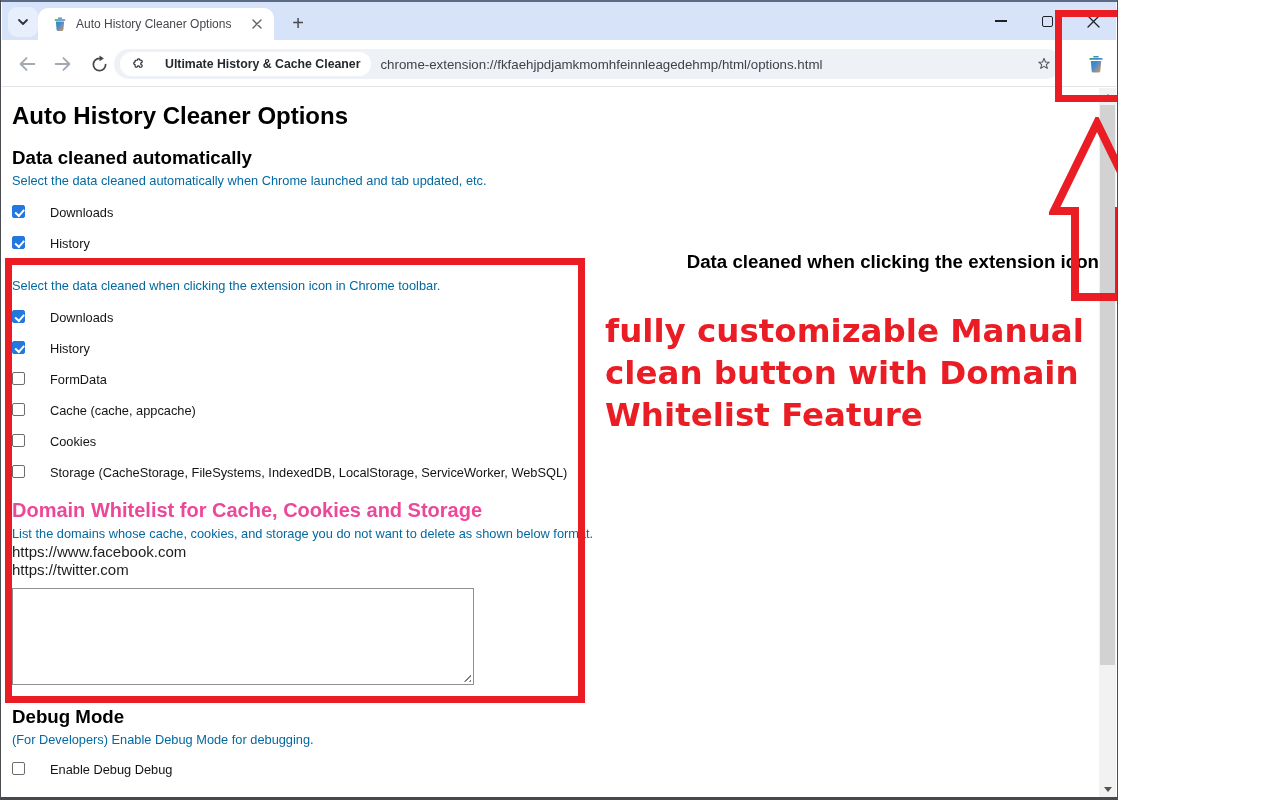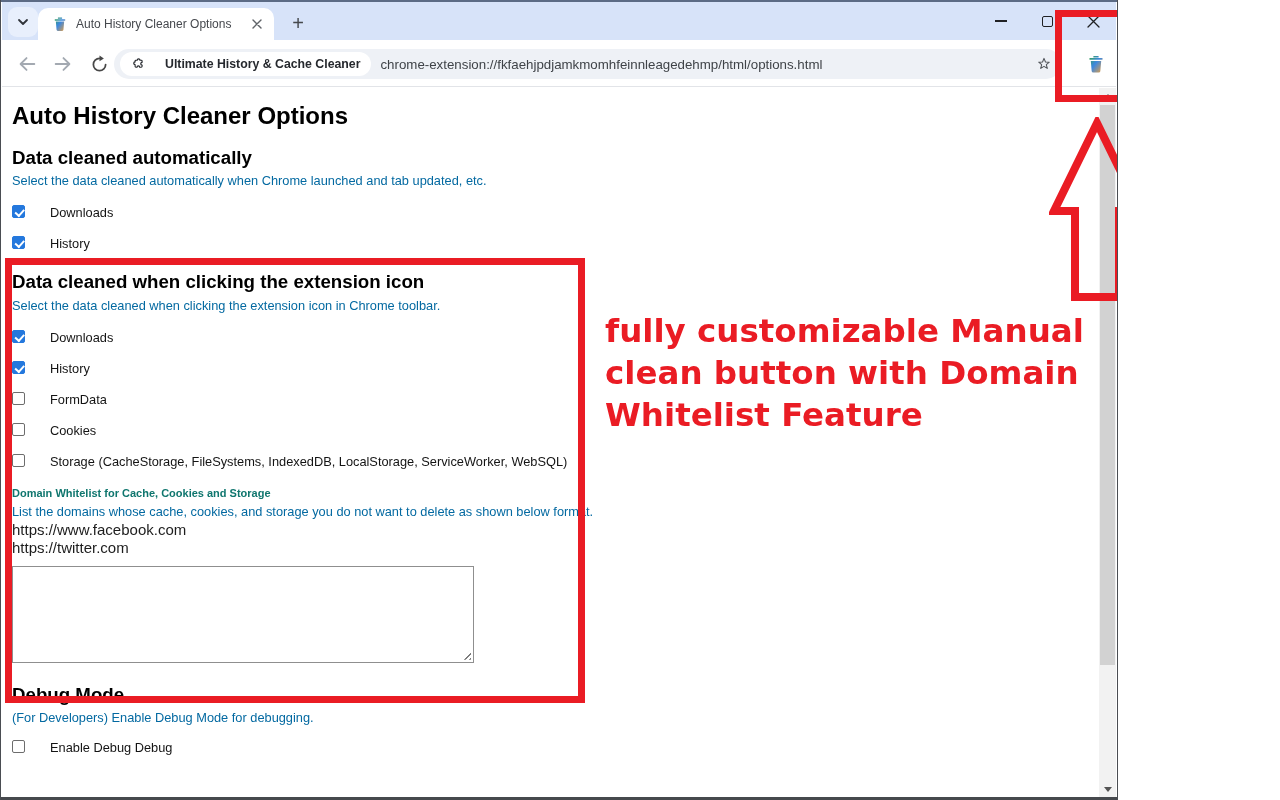--- a/index.html
+++ b/index.html
@@ -51,30 +51,30 @@
           background:#cfdffb;display:flex;align-items:center;justify-content:center;cursor:pointer;}
   .i-kebab{left:1250px;display:flex;align-items:center;justify-content:center;}
   .dots{display:flex;flex-direction:column;gap:3px;}
   .dots i{width:3px;height:3px;border-radius:50%;background:#4a4e53;}
 
   
   .content{position:absolute;top:88px;left:1px;right:18px;bottom:3px;background:#fff;padding-left:10px;overflow:hidden;}
   h1{font-size:24px;line-height:1.2;margin:14px 0 8px;color:#000;}
   h3{font-size:18.7px;line-height:1.2;color:#000;}
   .h-sec1{margin-top:16px;margin-bottom:4px;}
-  .h-sec2{margin-top:20px;margin-bottom:4px;}
+  .h-sec2{margin-bottom:4px;text-align:right;}
   .h-debug{margin-top:21px;margin-bottom:4px;}
   p.small{font-size:12.8px;line-height:16px;color:#0369a1;margin:4px 0 0;}
   .row{display:flex;gap:25px;margin-top:16px;height:15px;}
   .cb{position:relative;width:13px;height:13px;border:1px solid #6d6d6d;background:#fff;border-radius:2px;flex:0 0 auto;cursor:pointer;}
   .cb.checked{background:var(--check-blue);border-color:var(--check-blue);}
   .cb.checked::after{content:"";position:absolute;left:2px;top:3px;width:7px;height:3.5px;
       border-left:2px solid #fff;border-bottom:2px solid #fff;transform:rotate(-48deg);}
   .cb-label{font-size:12.8px;color:#141414;}
-  h4{font-size:11px;line-height:1.2;color:#0f766e;margin:18px 0 2px;}
+  h4{font-size:20px;line-height:1.2;color:#ec4899;margin:18px 0 2px;}
   .domain{font-size:15px;line-height:17px;color:#1d1d1d;margin-top:1px;}
   .ta-wrap{position:relative;width:462px;margin-top:10px;}
   textarea{display:block;width:462px;height:97px;border:1px solid #8f8f8f;resize:none;outline:none;
            font-family:"Liberation Sans",sans-serif;font-size:13px;padding:4px;background:#fff;}
   .grip{position:absolute;right:3px;bottom:3px;width:10px;height:10px;pointer-events:none;
         background:repeating-linear-gradient(135deg,transparent 0 2px,#7b7b7b 2px 3.4px);
         clip-path:polygon(100% 0,100% 100%,0 100%);}
 
   
   .sb{position:absolute;right:1px;top:88px;width:17px;height:709px;background:#f2f2f2;z-index:4;}
@@ -230,20 +230,24 @@
     <div class="row">
       <span class="cb checked"></span>
       <span class="cb-label">History</span>
     </div>
     <div class="row">
       <span class="cb"></span>
       <span class="cb-label">FormData</span>
     </div>
     <div class="row">
       <span class="cb"></span>
+      <span class="cb-label">Cache (cache, appcache)</span>
+    </div>
+    <div class="row">
+      <span class="cb"></span>
       <span class="cb-label">Cookies</span>
     </div>
     <div class="row">
       <span class="cb"></span>
       <span class="cb-label">Storage (CacheStorage, FileSystems, IndexedDB, LocalStorage, ServiceWorker, WebSQL)</span>
     </div>
 
     <h4>Domain Whitelist for Cache, Cookies and Storage</h4>
     <p class="small">List the domains whose cache, cookies, and storage you do not want to delete as shown below format.</p>
     <div class="domain">https://www.facebook.com</div>

